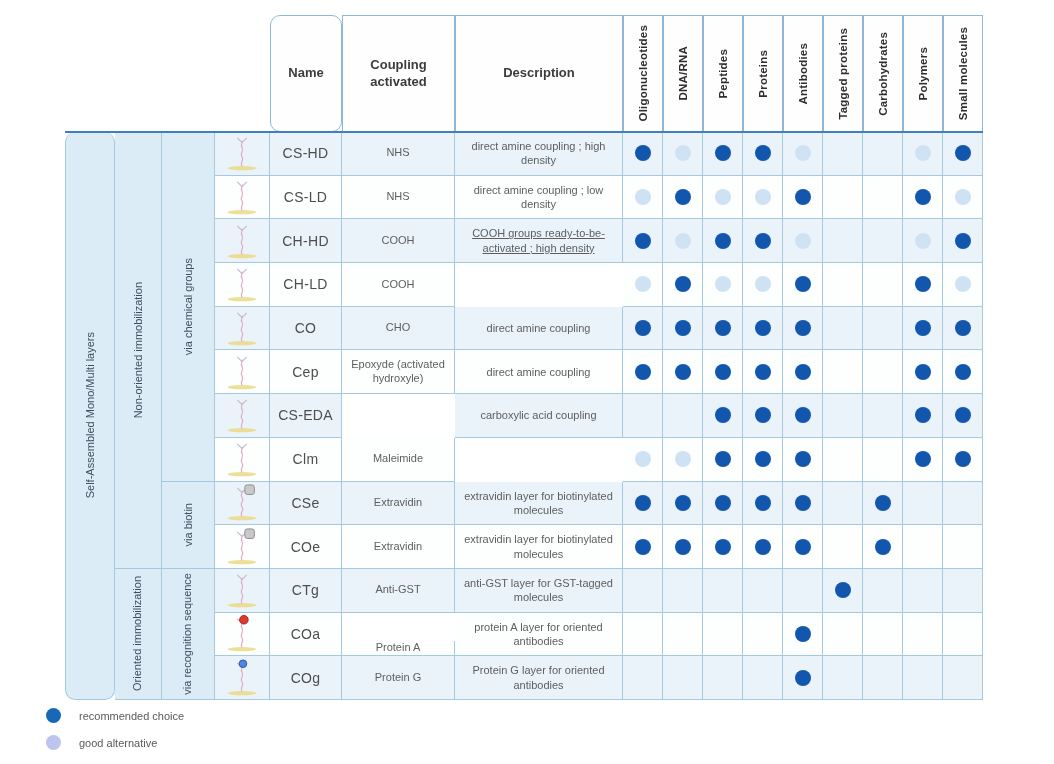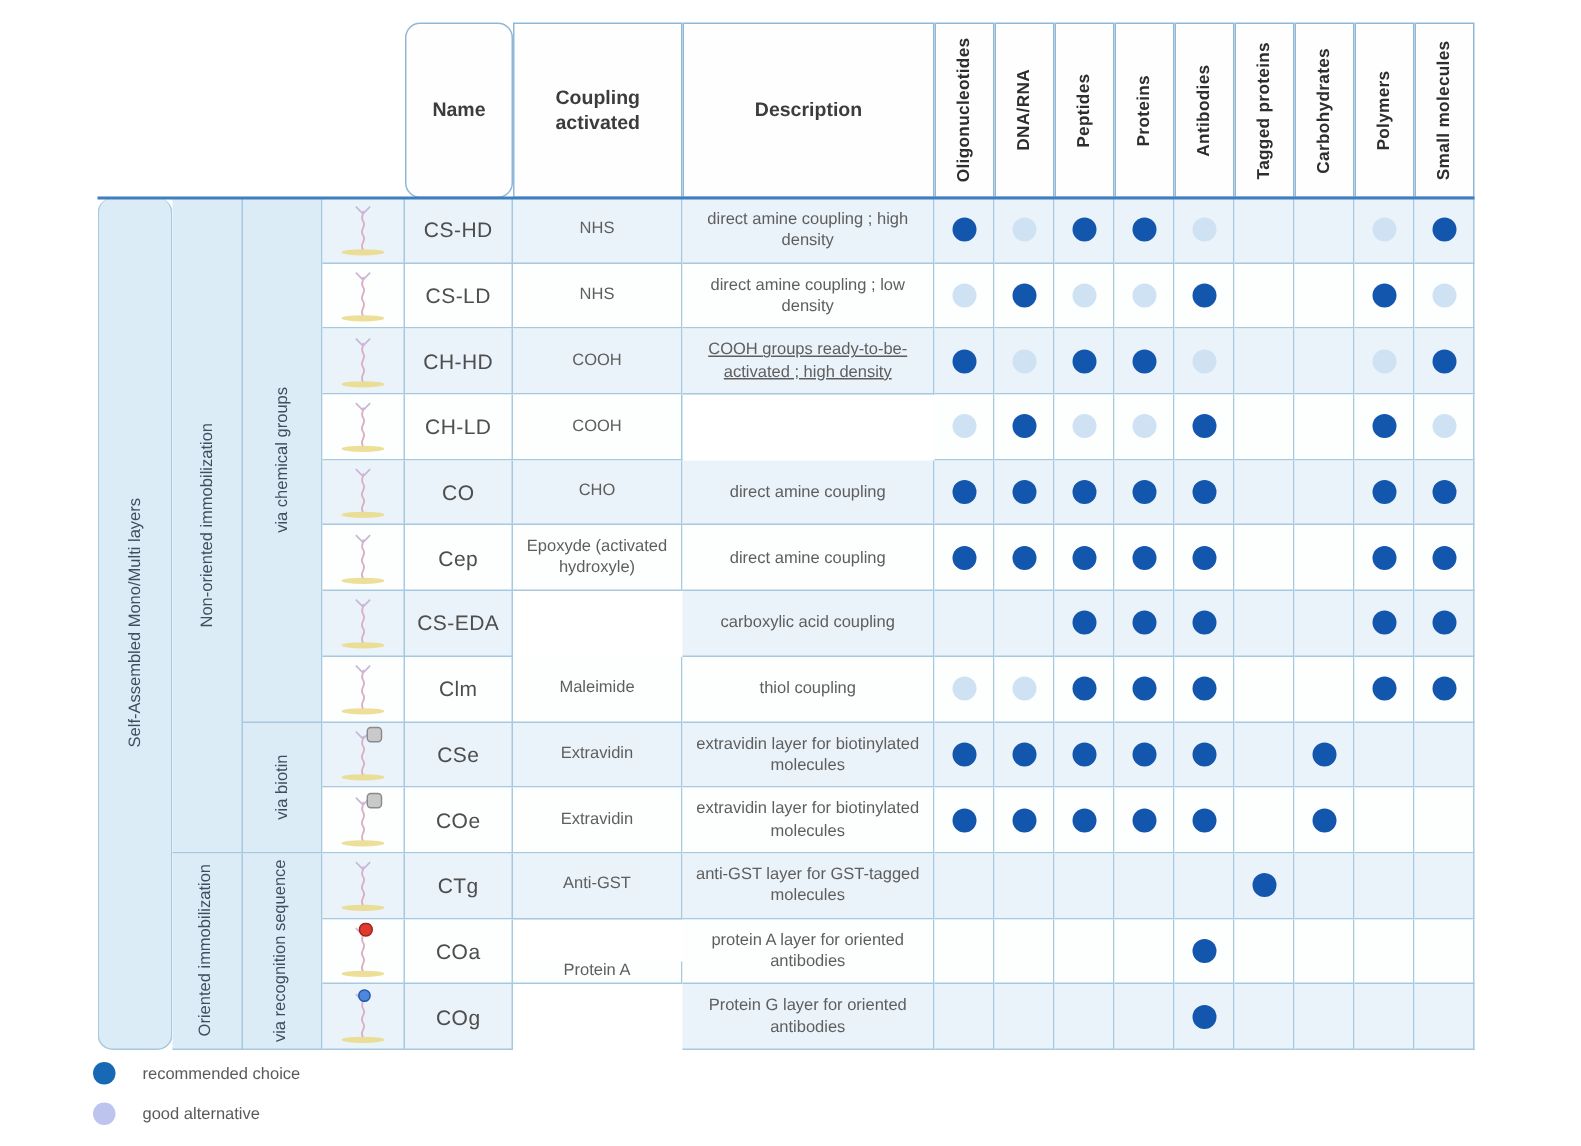--- a/index.html
+++ b/index.html
@@ -37,21 +37,21 @@
   .band-white { background:#fdfefe; }
   .icon-cell svg { display:block; }
   .name-cell { font-size:14px; color:#4e4e4e; letter-spacing:.3px; }
   .coupling-cell { font-size:11px; color:#5e5e5e; line-height:1.25; padding:2px 6px; }
   .desc-cell { font-size:11px; color:#5e5e5e; line-height:1.3; padding:2px 8px; }
   .dot { width:16px; height:16px; border-radius:50%; }
   .dot-R { background:#1356ae; }
   .dot-A { background:#cfe2f4; }
   .hsep { position:absolute; left:0; top:116px; width:918px; height:2px; background:#3f7fc0; z-index:5; }
 
-  .legend { position:absolute; left:62px; top:708px; }
+  .legend { position:absolute; left:46px; top:708px; }
   .legend-row { display:flex; align-items:center; margin-bottom:12px; }
   .legend-dot { width:15px; height:15px; border-radius:50%; margin-right:18px; }
   .legend-dot-rec { background:#1769b5; }
   .legend-dot-alt { background:#bdc4ed; }
   .legend-label { font-size:11px; color:#5a5a5a; }
 </style>
 </head>
 <body>
 
 <div class="canvas">
@@ -342,21 +342,20 @@
       </div>
       <div class="cell icon-cell band-white" style="grid-area: 9 / 4;">
         <svg viewBox="0 0 44 40" width="42" height="38">
           <ellipse cx="22" cy="36" rx="15" ry="2.2" fill="#ead985" opacity="0.85"></ellipse>
           <path d="M22 34 C19 30 25 28 22 24 C19 20 25 18 22 14 C20 11 23 9 22 7" stroke="#dcaec6" stroke-width="1.3" fill="none"></path>
           <path d="M22 9 L17 4 M22 9 L27 4" stroke="#c9b6d8" stroke-width="1.2" fill="none"></path>
         </svg>
       </div>
       <div class="cell name-cell band-white" style="grid-area: 9 / 5;">Clm</div>
       <div class="cell coupling-cell band-white" style="grid-area: 9 / 6;">Maleimide</div>
-      <div class="cell desc-cell band-white" style="grid-area: 9 / 7;">thiol coupling</div>
       <div class="cell dot-cell band-white" style="grid-area: 9 / 8;">
         <span class="dot dot-A"></span>
       </div>
       <div class="cell dot-cell band-white" style="grid-area: 9 / 9;">
         <span class="dot dot-A"></span>
       </div>
       <div class="cell dot-cell band-white" style="grid-area: 9 / 10;">
         <span class="dot dot-R"></span>
       </div>
       <div class="cell dot-cell band-white" style="grid-area: 9 / 11;">
@@ -482,20 +481,21 @@
       <div class="cell dot-cell band-white" style="grid-area: 13 / 16;"></div>
       <div class="cell icon-cell band-blue" style="grid-area: 14 / 4;">
         <svg viewBox="0 0 44 40" width="42" height="38">
           <ellipse cx="22" cy="36" rx="15" ry="2.2" fill="#ead985" opacity="0.85"></ellipse>
           <path d="M22 34 C19 30 25 28 22 24 C19 20 25 18 22 14 C20 11 23 9 22 7" stroke="#dcaec6" stroke-width="1.3" fill="none"></path>
           <path d="M22 9 L17 4 M22 9 L27 4" stroke="#c9b6d8" stroke-width="1.2" fill="none"></path>
           <circle cx="23" cy="5" r="4" fill="#4e86e0" stroke="#2456a8" stroke-width="1"></circle>
         </svg>
       </div>
       <div class="cell name-cell band-blue" style="grid-area: 14 / 5;">COg</div>
+      <div class="cell coupling-cell band-blue" style="grid-area: 14 / 6;">Protein G</div>
       <div class="cell desc-cell band-blue" style="grid-area: 14 / 7;">Protein G layer for oriented antibodies</div>
       <div class="cell dot-cell band-blue" style="grid-area: 14 / 8;"></div>
       <div class="cell dot-cell band-blue" style="grid-area: 14 / 9;"></div>
       <div class="cell dot-cell band-blue" style="grid-area: 14 / 10;"></div>
       <div class="cell dot-cell band-blue" style="grid-area: 14 / 11;"></div>
       <div class="cell dot-cell band-blue" style="grid-area: 14 / 12;">
         <span class="dot dot-R"></span>
       </div>
       <div class="cell dot-cell band-blue" style="grid-area: 14 / 13;"></div>
       <div class="cell dot-cell band-blue" style="grid-area: 14 / 14;"></div>

